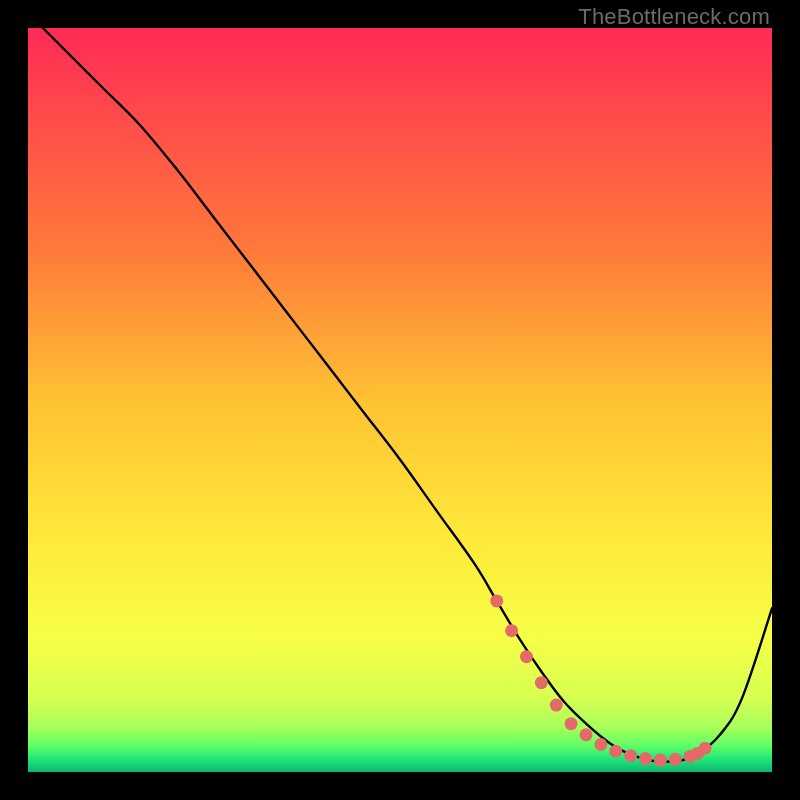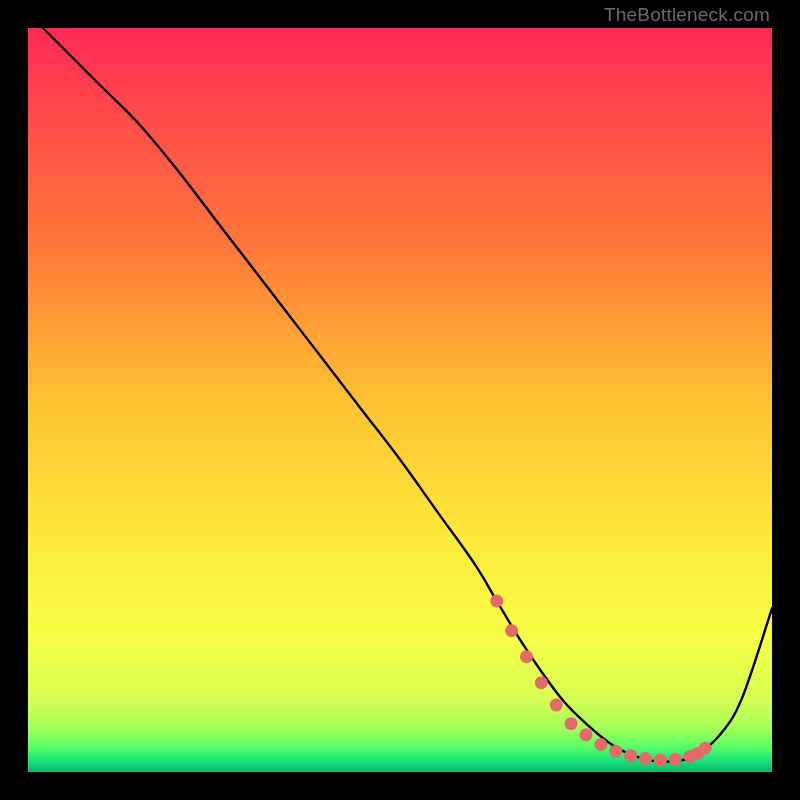--- a/index.html
+++ b/index.html
@@ -23,21 +23,21 @@
     left: 0;
     top: 0;
     width: 744px;
     height: 744px;
   }
   .watermark {
     position: absolute;
     top: 4px;
     right: 30px;
     font-family: Arial, Helvetica, sans-serif;
-    font-size: 19px;
+    font-size: 22px;
     font-weight: 500;
     color: #6a6a6a;
     letter-spacing: 0.2px;
     user-select: none;
   }
 </style>
 </head>
 <body>
 
 <div class="watermark">TheBottleneck.com</div>

